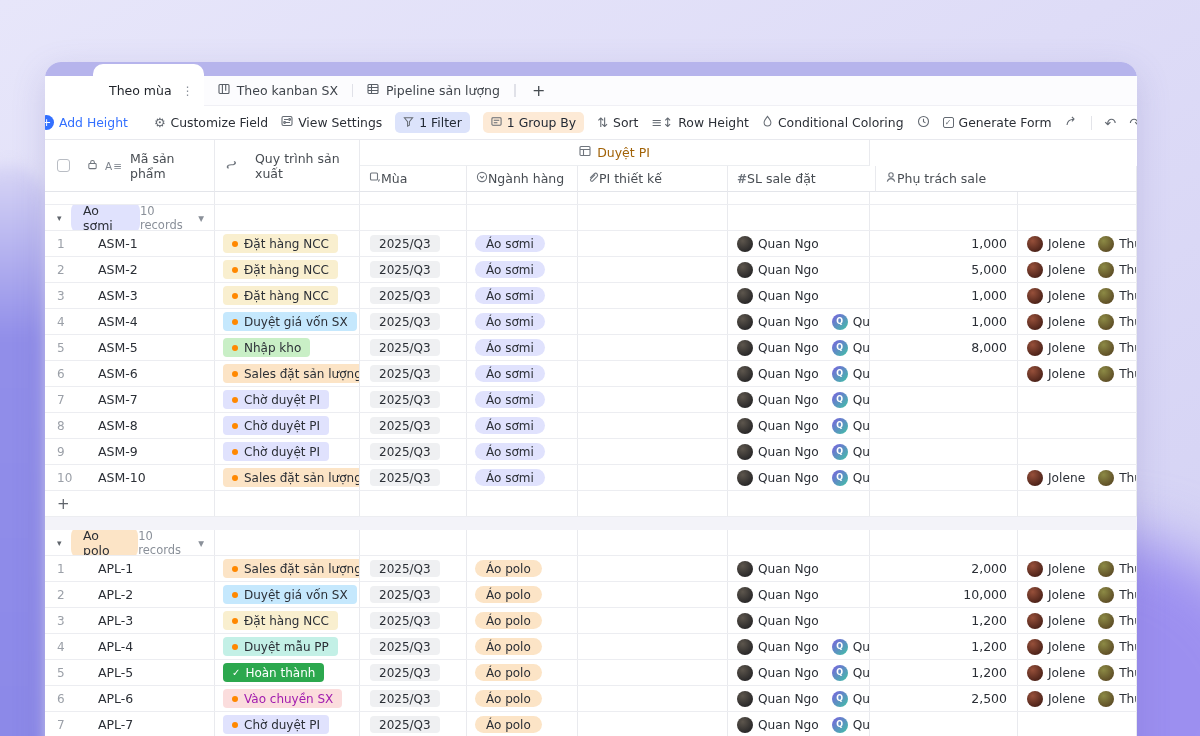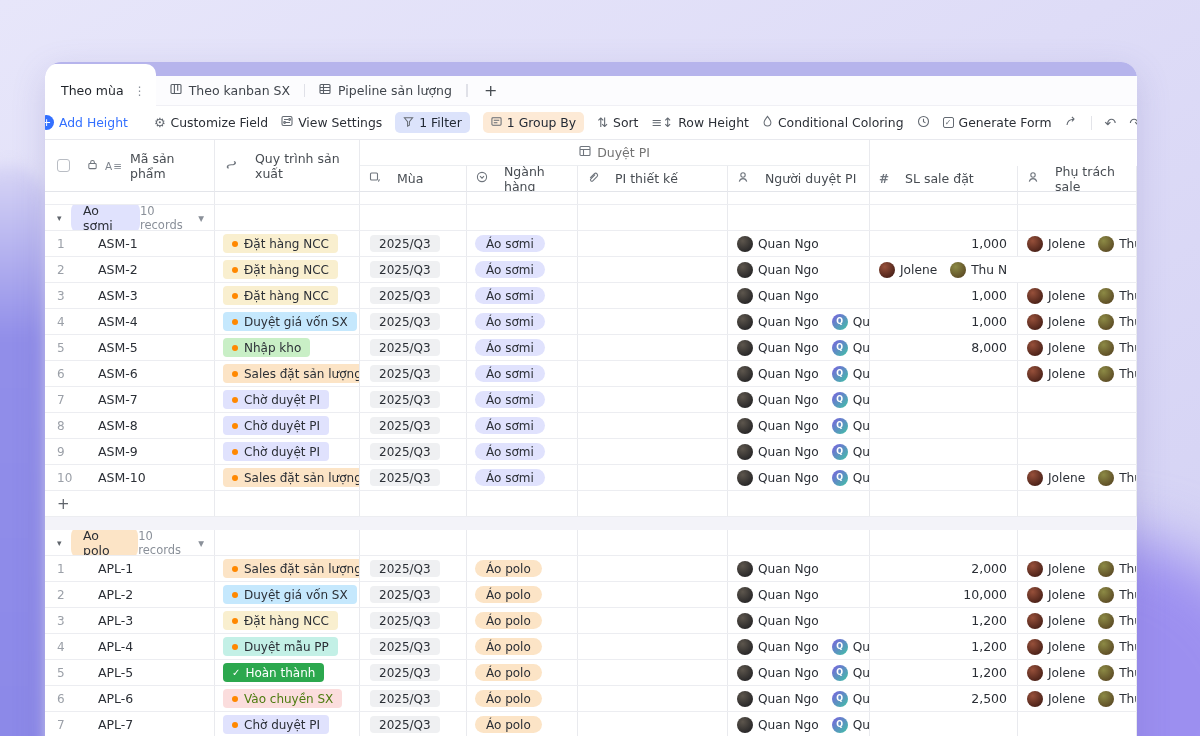--- a/index.html
+++ b/index.html
@@ -12,21 +12,21 @@
     background:linear-gradient(#d8d6f5 0%,#918ee9 28%,#8b88e8 100%); border-radius:40px; filter:blur(7px); }
   .bg-blob-br { position:absolute; right:-80px; bottom:-130px; width:360px; height:330px;
     background:#9c8ff0; border-radius:50%; filter:blur(30px); }
 
   
   .window { position:absolute; left:45px; top:62px; width:1092px; height:700px;
     background:#fff; border-radius:16px 16px 0 0; box-shadow:0 10px 34px rgba(96,92,170,.20); overflow:hidden; }
   .topband { height:14px; background:#b6b4ec; }
 
   
-  .tabbar { height:30px; background:#fcfcfe; display:flex; align-items:center; border-bottom:1px solid #f0f0f5; padding-right:20px; }
+  .tabbar { height:30px; background:#fcfcfe; display:flex; align-items:center; border-bottom:1px solid #f0f0f5; padding-right:20px;margin-left:48px; }
   .tab-active { position:relative; z-index:2; margin-top:-12px; height:42px; padding:12px 10px 0 16px;
     background:#fff; border-radius:10px 10px 0 0; display:flex; align-items:center; gap:10px; font-weight:500; color:#1f2329; }
   .kebab { color:#8a9099; font-size:12px; letter-spacing:0; }
   .tab { display:flex; align-items:center; gap:7px; padding:0 14px; color:#40454c; height:30px; }
   .tab svg { stroke:#585e66; }
   .tsep { width:1px; height:13px; background:#e0e1e8; }
   .tab-plus { font-size:16px; color:#474c52; padding:0 16px; }
 
   
   .toolbar { height:34px; display:flex; align-items:center; background:#fff; border-bottom:1px solid #e8e9ee; padding:0 10px 0 4px; gap:13px; font-size:12.4px; color:#2b2f36; white-space:nowrap; }
@@ -41,24 +41,24 @@
   .tright { margin-left:auto; display:flex; align-items:center; gap:13px; }
   .arrglyph { font-size:14px; color:#646a72; line-height:1; }
 
   
   .thead { display:flex; background:#fff; }
   .hcell { display:flex; align-items:center; border-right:1px solid #e9eaee; border-bottom:1px solid #e3e5ea; color:#474c52; }
   .hc0 { width:170px; height:52px; padding-left:12px; gap:7px; }
   .hc1 { width:145px; height:52px; padding-left:10px; gap:17px; }
   .hright { flex:1; min-width:0; }
   .hgrow { display:flex; height:26px; }
-  .hgroup { display:flex; align-items:center; justify-content:center; gap:6px; border-right:1px solid #e9eaee; border-bottom:1px solid #eceef1; color:#737373; }
+  .hgroup { display:flex; align-items:center; justify-content:center; gap:6px; border-right:1px solid #e9eaee; border-bottom:1px solid #eceef1; color:#a16207; }
   .hg1 { width:510px; } .hg2 { flex:1; min-width:0; }
   .hfrow { display:flex; height:26px; }
-  .hf { display:flex; align-items:center; gap:16px; padding-left:9px; border-right:1px solid #e9eaee; border-bottom:1px solid #e3e5ea; color:#474c52; overflow:hidden; }
+  .hf { display:flex; align-items:center; gap:0; padding-left:9px; border-right:1px solid #e9eaee; border-bottom:1px solid #e3e5ea; color:#474c52; overflow:hidden; }
   .w2{width:107px;} .w3{width:111px;} .w4{width:150px;} .w5{width:142px;} .w6{width:148px;} .w7{flex:1;min-width:0;}
   .cb { width:13px; height:13px; border:1.5px solid #b9bdc4; border-radius:3px; margin-right:10px; flex:none; }
   .ticon { color:#7d838c; font-size:10.5px; letter-spacing:1px; }
   .hash { color:#6f757d; font-size:12px; font-weight:bold; }
   .hcell svg, .hf svg { stroke:#6f757d; flex:none; }
 
   
   .cell { border-right:1px solid #e9eaee; display:flex; align-items:center; overflow:hidden; }
   .c0{width:170px; padding-left:12px;} .c1{width:145px;} .c2{width:107px;} .c3{width:111px;}
   .c4{width:150px;} .c5{width:142px;} .c6{width:148px;} .c7{flex:1;min-width:0;}
@@ -223,27 +223,20 @@
                 <path d="M4 5.2l2 2 2-2"></path>
               </svg></span>
           <span>Ngành hàng</span>
         </div>
         <div class="hf w4">
           <span><svg width="12" height="12" viewBox="0 0 12 12" fill="none" stroke-width="1.1">
                 <path d="M3.2 6.8 7.4 2.6a2 2 0 0 1 2.8 2.8L5.8 9.8a1.3 1.3 0 0 1-1.9-1.9l4.2-4.2"></path>
               </svg></span>
           <span>PI thiết kế</span>
         </div>
-        <div class="hf w5">
-          <span><svg width="12" height="12" viewBox="0 0 12 12" fill="none" stroke-width="1.1">
-                <circle cx="6" cy="4" r="2.2"></circle>
-                <path d="M2.3 10.6a3.8 3.8 0 0 1 7.4 0"></path>
-              </svg></span>
-          <span>Người duyệt PI</span>
-        </div>
         <div class="hf w6">
           <span class="hash">#</span>
           <span>SL sale đặt</span>
         </div>
         <div class="hf w7">
           <span><svg width="12" height="12" viewBox="0 0 12 12" fill="none" stroke-width="1.1">
                 <circle cx="6" cy="4" r="2.2"></circle>
                 <path d="M2.3 10.6a3.8 3.8 0 0 1 7.4 0"></path>
               </svg></span>
           <span>Phụ trách sale</span>
@@ -335,20 +328,23 @@
         <div class="cell c3">
           <div class="cat-pill" style="background: rgb(224, 226, 253);">Áo sơmi</div>
         </div>
         <div class="cell c4"></div>
         <div class="cell c5">
           <div class="chip">
             <div class="avatar" style="background: radial-gradient(circle at 35% 30%, rgb(93, 86, 77), rgb(23, 24, 28));"></div>
             <div class="chip-name">Quan Ngo</div>
           </div>
         </div>
+        <div class="cell c6 qty">
+          <div class="qty-val">5,000</div>
+        </div>
         <div class="cell c7">
           <div class="chip">
             <div class="avatar" style="background: radial-gradient(circle at 35% 30%, rgb(151, 80, 58), rgb(51, 19, 14));"></div>
             <div class="chip-name">Jolene</div>
           </div>
           <div class="chip">
             <div class="avatar" style="background: radial-gradient(circle at 35% 30%, rgb(140, 138, 69), rgb(79, 58, 28));"></div>
             <div class="chip-name">Thu N</div>
           </div>
         </div>
@@ -875,21 +871,21 @@
             <div class="chip-name">Thu N</div>
           </div>
         </div>
       </div>
       <div class="trow">
         <div class="cell c0">
           <div class="rownum">6</div>
           <div class="recid">APL-6</div>
         </div>
         <div class="cell c1">
-          <div class="status-pill" style="background: rgb(251, 221, 221); color: #4d7c0f;">
+          <div class="status-pill" style="background: rgb(251, 221, 221); color: #a21caf;">
             <div class="dot" style="background: rgb(255, 136, 0);"></div>
             <div>Vào chuyền SX</div>
           </div>
         </div>
         <div class="cell c2">
           <div class="season-pill" style="background: rgb(239, 240, 242);">2025/Q3</div>
         </div>
         <div class="cell c3">
           <div class="cat-pill" style="background: rgb(252, 228, 198);">Áo polo</div>
         </div>

